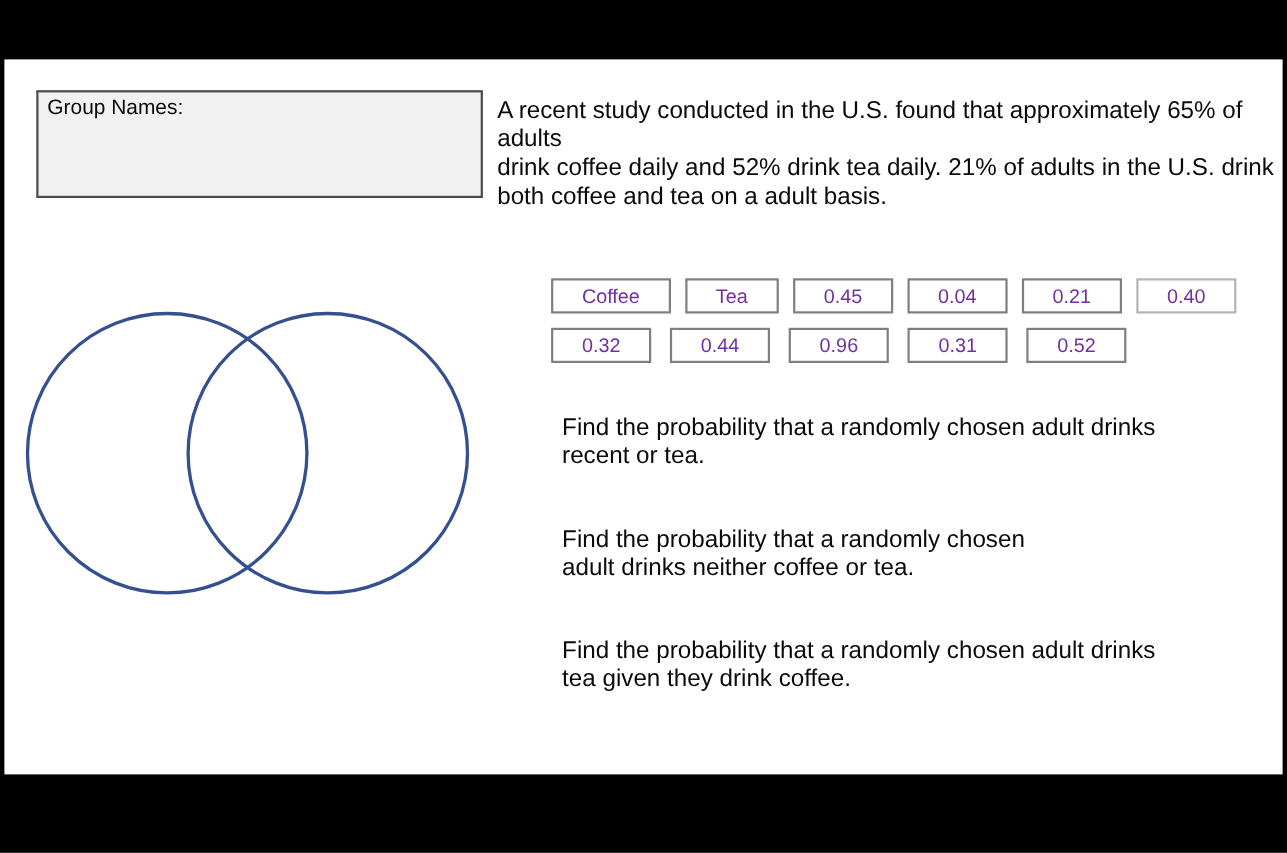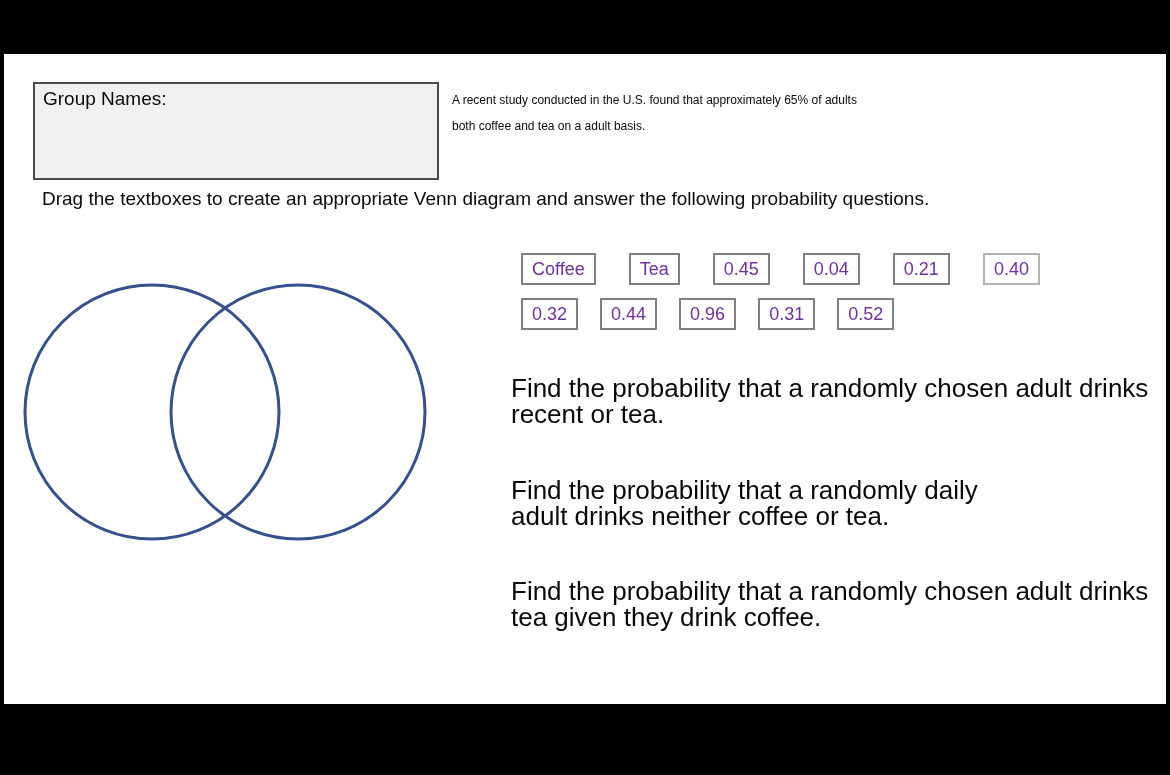--- a/index.html
+++ b/index.html
@@ -37,21 +37,21 @@
     box-sizing: content-box;
   }
   .group-box .label {
     font-size: 19px;
     color: #0a0a0a;
   }
   .intro {
     position: absolute;
     left: 448px;
     top: 33px;
-    font-size: 12px;
+    font-size: 22px;
     line-height: 26px;
     color: #0a0a0a;
   }
   .instruction {
     position: absolute;
     left: 38px;
     top: 134px;
     font-size: 19px;
     color: #0a0a0a;
     white-space: nowrap;
@@ -61,60 +61,59 @@
     left: 18px;
     top: 228px;
   }
   .chip-row {
     position: absolute;
     left: 497px;
     display: flex;
     align-items: stretch;
   }
   .chip-row.row1 { top: 199px; gap: 13px; }
-  .chip-row.row2 { top: 244px; gap: 2px; }
+  .chip-row.row2 { top: 244px; gap: 17px; }
   .chip {
     background: #ffffff;
     border: 2px solid var(--chip-border, #7f7f7f);
     color: var(--purple, #7030A0);
     font-size: 18px;
     line-height: 22px;
-    padding: 3px 9px;
+    padding: 3px 26px;
     white-space: nowrap;
     cursor: move;
-    margin-left: 20px;
   }
   .chip.light { border-color: var(--chip-border-light, #b3b3b3); }
   .question {
     position: absolute;
     left: 507px;
-    font-size: 26px;
+    font-size: 22px;
     line-height: 26px;
     color: #0a0a0a;
   }
   .question.q1 { top: 321px; }
   .question.q2 { top: 423px; }
   .question.q3 { top: 524px; }
 </style>
 </head>
 <body>
 
 <div class="stage">
   <div class="page">
 
     <div class="group-box">
       <span class="label">Group Names:</span>
     </div>
 
     <div class="intro">
       <div>A recent study conducted in the U.S. found that approximately 65% of adults</div>
+      <div>drink coffee daily and 52% drink tea daily. 21% of adults in the U.S. drink</div>
       <div>both coffee and tea on a adult basis.</div>
     </div>
 
-    <div class="instruction">Drag the textboxes to create an appropriate Venn diagram and answer the following probability questions.</div>
 
     <svg class="venn" width="412" height="264">
       <circle cx="130" cy="130" r="127" fill="none" stroke-width="3" stroke="#35508E"></circle>
       <circle cx="276" cy="130" r="127" fill="none" stroke-width="3" stroke="#35508E"></circle>
     </svg>
 
     <div class="chip-row row1">
         <div class="chip">Coffee</div>
         <div class="chip">Tea</div>
         <div class="chip">0.45</div>
@@ -129,21 +128,21 @@
         <div class="chip">0.31</div>
         <div class="chip">0.52</div>
       </div>
 
     <div class="question q1">
       <div>Find the probability that a randomly chosen adult drinks</div>
       <div>recent or tea.</div>
     </div>
 
     <div class="question q2">
-      <div>Find the probability that a randomly daily</div>
+      <div>Find the probability that a randomly chosen</div>
       <div>adult drinks neither coffee or tea.</div>
     </div>
 
     <div class="question q3">
       <div>Find the probability that a randomly chosen adult drinks</div>
       <div>tea given they drink coffee.</div>
     </div>
 
   </div>
 </div>

